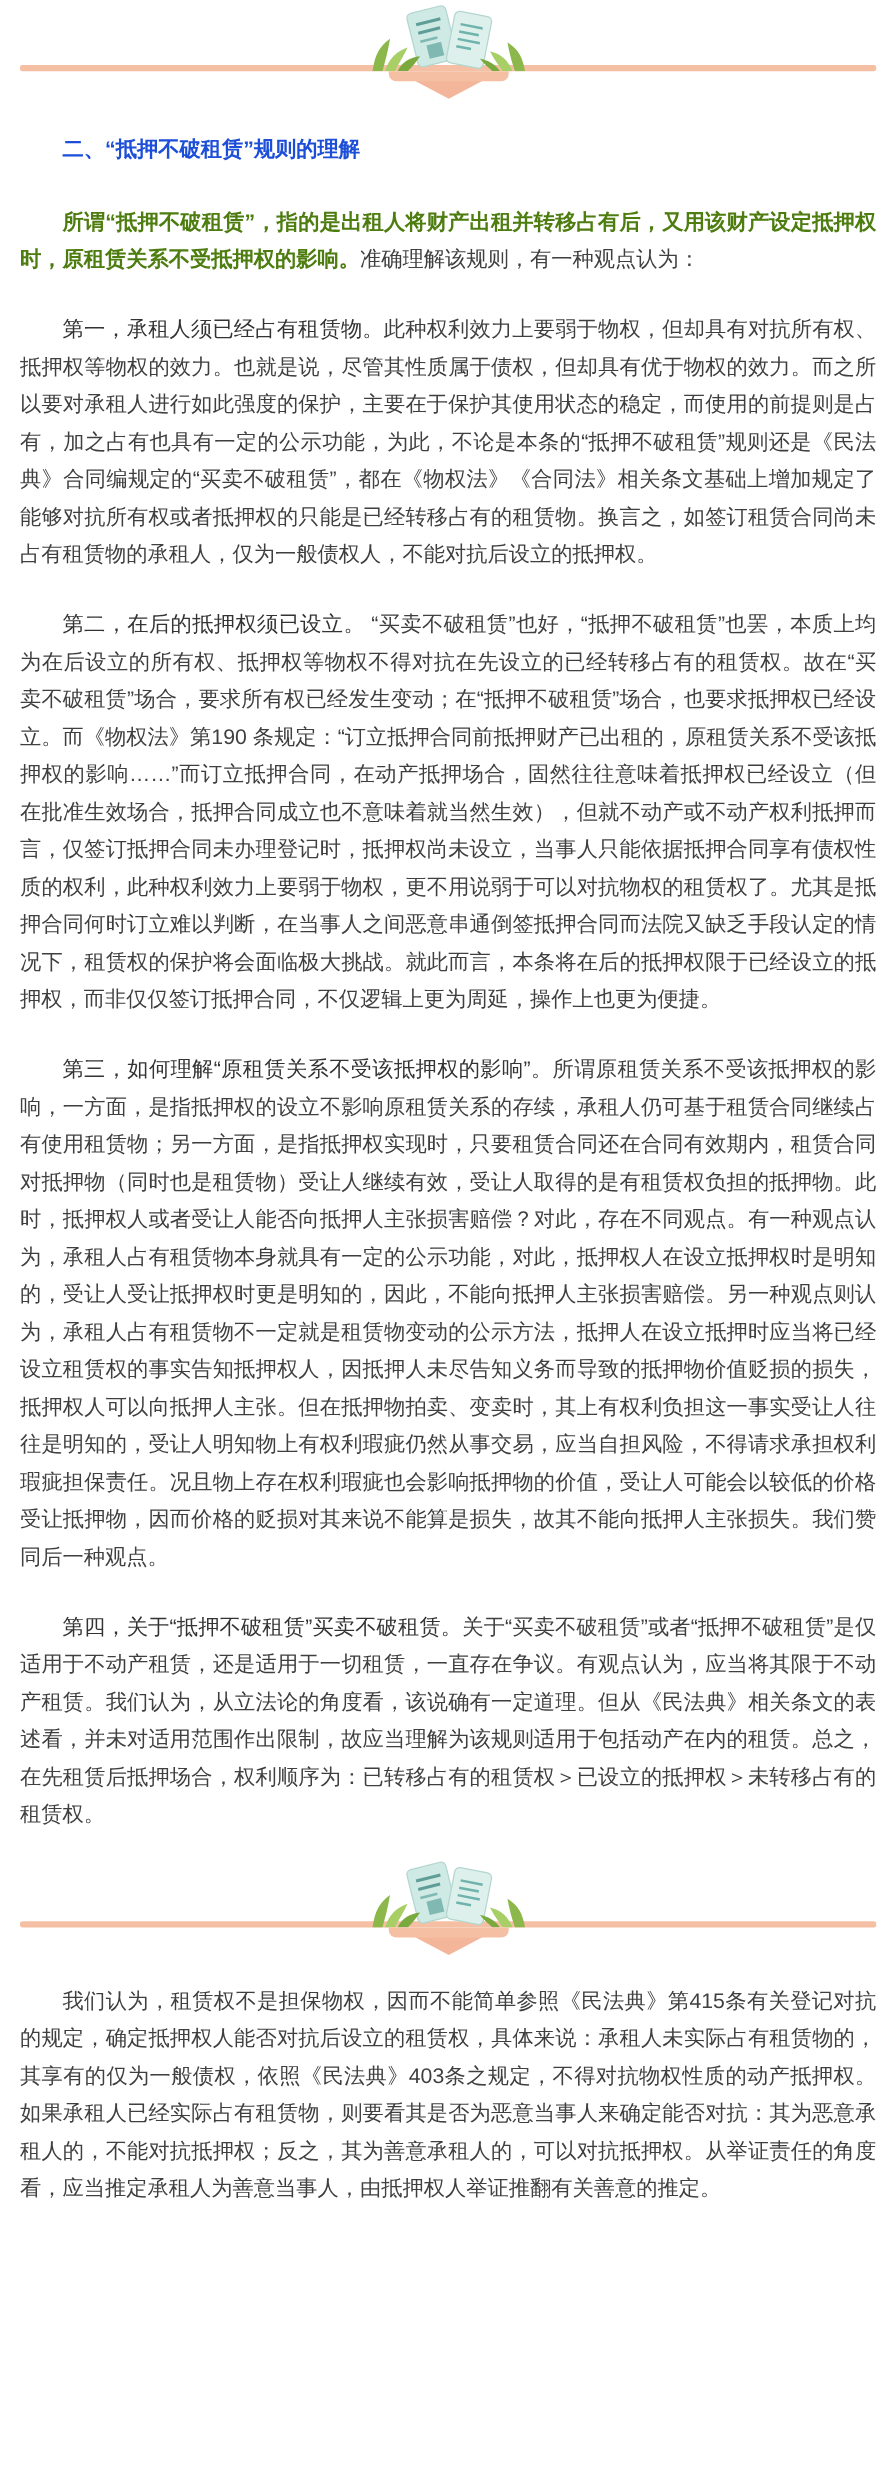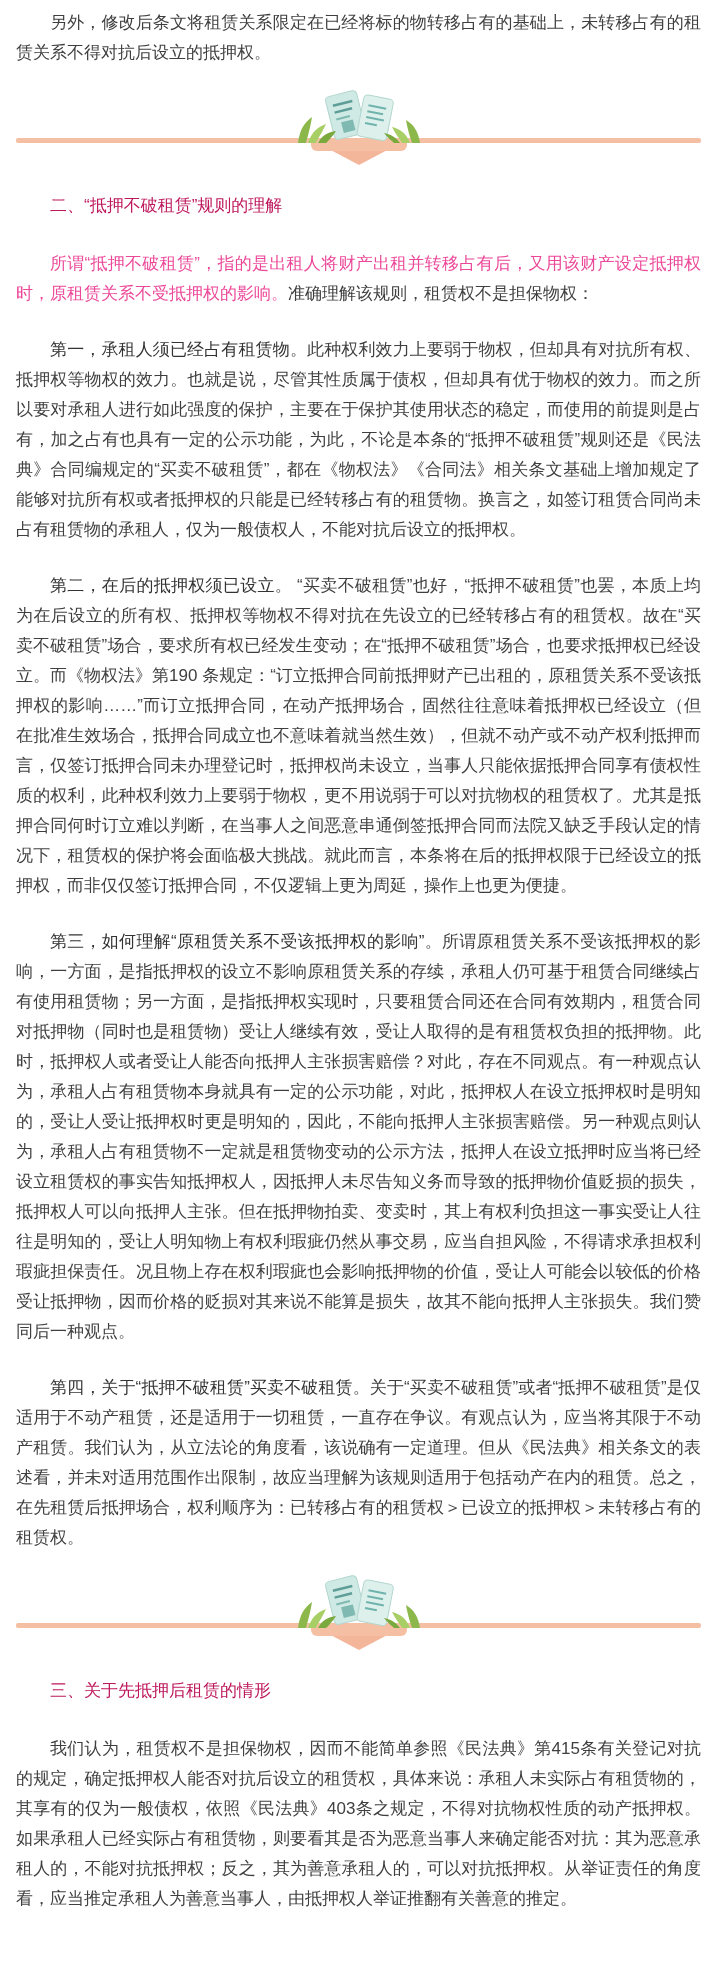--- a/index.html
+++ b/index.html
@@ -22,29 +22,29 @@
     text-align: justify;
     text-indent: 2em;
     margin: 0 0 26px 0;
     word-break: break-all;
   }
   .para .lead {
     font-weight: normal;
     color: #333333;
   }
   .para .lead-blue {
-    font-weight: normal;
-    color: #ec4899;
+    font-weight: bold;
+    color: #4d7c0f;
     margin-top: 17px;
   }
   .section-heading {
     font-size: 17px;
     line-height: 26px;
-    font-weight: normal;
-    color: #be185d;
+    font-weight: bold;
+    color: #1d4ed8;
     text-indent: 2em;
     margin: 28px 0 30px 0;
   }
   
   .divider {
     position: relative;
     margin: -6px 0 22px 0;
     padding-top: 50px;
   }
   .divider-art {
@@ -81,23 +81,20 @@
     border-left: 34px solid transparent;
     border-right: 34px solid transparent;
     border-top: 18px solid #f4b69a;
   }
 </style>
 </head>
 <body>
 
 <div class="page">
 
-  <p class="para">
-    <span>另外，修改后条文将租赁关系限定在已经将标的物转移占有的基础上，未转移占有的租赁关系不得对抗后设立的抵押权。</span>
-  </p>
 
   <div class="divider">
     <svg class="divider-art" viewBox="0 0 150 56" xmlns="http://www.w3.org/2000/svg">
 
       <g transform="rotate(-14 62 30)">
         <rect x="46" y="6" width="32" height="44" rx="4" fill="#cfe9e4" stroke="#b3d6cf" stroke-width="1"></rect>
         <line x1="52" y1="16" x2="72" y2="16" stroke="#5f9e98" stroke-width="2.5"></line>
         <line x1="52" y1="23" x2="70" y2="23" stroke="#5f9e98" stroke-width="2.5"></line>
         <line x1="52" y1="30" x2="66" y2="30" stroke="#7fb9b1" stroke-width="2"></line>
         <rect x="56" y="34" width="12" height="11" fill="#7fb9b1"></rect>
@@ -122,21 +119,21 @@
     <div class="divider-line"></div>
     <div class="divider-trapezoid"></div>
     <div class="divider-arrow-wrap">
       <div class="divider-arrow"></div>
     </div>
   </div>
 
   <h2 class="section-heading">二、“抵押不破租赁”规则的理解</h2>
 
   <p class="para">
-    <span class="lead-blue">所谓“抵押不破租赁”，指的是出租人将财产出租并转移占有后，又用该财产设定抵押权时，原租赁关系不受抵押权的影响。</span><span>准确理解该规则，租赁权不是担保物权：</span>
+    <span class="lead-blue">所谓“抵押不破租赁”，指的是出租人将财产出租并转移占有后，又用该财产设定抵押权时，原租赁关系不受抵押权的影响。</span><span>准确理解该规则，有一种观点认为：</span>
   </p>
 
   <p class="para">
     <span class="lead">第一，承租人须已经占有租赁物。</span><span>此种权利效力上要弱于物权，但却具有对抗所有权、抵押权等物权的效力。也就是说，尽管其性质属于债权，但却具有优于物权的效力。而之所以要对承租人进行如此强度的保护，主要在于保护其使用状态的稳定，而使用的前提则是占有，加之占有也具有一定的公示功能，为此，不论是本条的“抵押不破租赁”规则还是《民法典》合同编规定的“买卖不破租赁”，都在《物权法》《合同法》相关条文基础上增加规定了能够对抗所有权或者抵押权的只能是已经转移占有的租赁物。换言之，如签订租赁合同尚未占有租赁物的承租人，仅为一般债权人，不能对抗后设立的抵押权。</span>
   </p>
 
   <p class="para">
     <span class="lead">第二，在后的抵押权须已设立。</span> <span>“买卖不破租赁”也好，“抵押不破租赁”也罢，本质上均为在后设立的所有权、抵押权等物权不得对抗在先设立的已经转移占有的租赁权。故在“买卖不破租赁”场合，要求所有权已经发生变动；在“抵押不破租赁”场合，也要求抵押权已经设立。而《物权法》第190 条规定：“订立抵押合同前抵押财产已出租的，原租赁关系不受该抵押权的影响……”而订立抵押合同，在动产抵押场合，固然往往意味着抵押权已经设立（但在批准生效场合，抵押合同成立也不意味着就当然生效），但就不动产或不动产权利抵押而言，仅签订抵押合同未办理登记时，抵押权尚未设立，当事人只能依据抵押合同享有债权性质的权利，此种权利效力上要弱于物权，更不用说弱于可以对抗物权的租赁权了。尤其是抵押合同何时订立难以判断，在当事人之间恶意串通倒签抵押合同而法院又缺乏手段认定的情况下，租赁权的保护将会面临极大挑战。就此而言，本条将在后的抵押权限于已经设立的抵押权，而非仅仅签订抵押合同，不仅逻辑上更为周延，操作上也更为便捷。</span>
   </p>
 
@@ -171,20 +168,19 @@
       <path d="M126 56 C122 46 116 42 108 40 C112 48 116 52 118 56 Z" fill="#a8cf66"></path>
       <path d="M116 56 C112 50 106 47 100 46 C104 51 108 54 110 56 Z" fill="#7aa93e"></path>
     </svg>
     <div class="divider-line"></div>
     <div class="divider-trapezoid"></div>
     <div class="divider-arrow-wrap">
       <div class="divider-arrow"></div>
     </div>
   </div>
 
-  <h2 class="section-heading">三、关于先抵押后租赁的情形</h2>
 
 
   <p class="para">
     <span>我们认为，租赁权不是担保物权，因而不能简单参照《民法典》第415条有关登记对抗的规定，确定抵押权人能否对抗后设立的租赁权，具体来说：承租人未实际占有租赁物的，其享有的仅为一般债权，依照《民法典》403条之规定，不得对抗物权性质的动产抵押权。如果承租人已经实际占有租赁物，则要看其是否为恶意当事人来确定能否对抗：其为恶意承租人的，不能对抗抵押权；反之，其为善意承租人的，可以对抗抵押权。从举证责任的角度看，应当推定承租人为善意当事人，由抵押权人举证推翻有关善意的推定。</span>
   </p>
 
 </div>
 
 </body></html>

